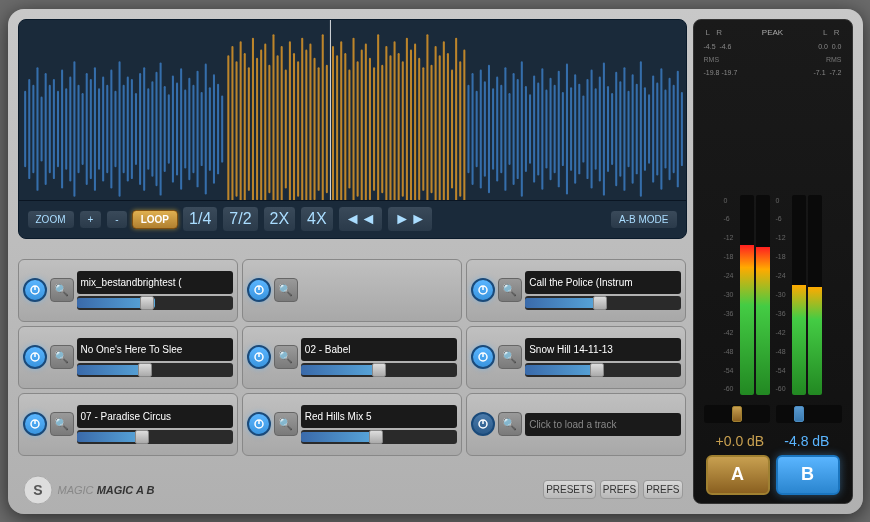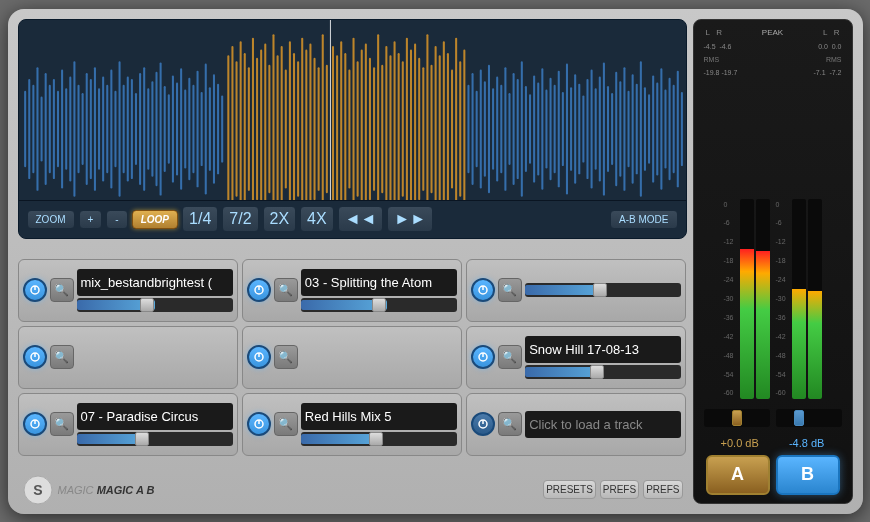--- a/index.html
+++ b/index.html
@@ -69,21 +69,20 @@
 
     .transport-btn {
       background: linear-gradient(180deg, #d0a040, #a07020);
       color: #fff;
       border: 1px solid #805010;
       border-radius: 4px;
       padding: 3px 8px;
       font-size: 10px;
       cursor: pointer;
       font-weight: bold;
-      font-style: italic;
     }
 
     .transport-btn.active {
       background: linear-gradient(180deg, #e0b050, #b08030);
       box-shadow: 0 0 4px rgba(255,200,50,0.5);
     }
 
     .transport-btn-small {
       background: linear-gradient(180deg, #3a4a5a, #2a3a4a);
       color: #aaddff;
@@ -161,21 +160,21 @@
       flex: 1;
       display: flex;
       flex-direction: column;
       gap: 2px;
       min-width: 0;
     }
 
     .track-name {
       background: #1a1a1a;
       color: #fff;
-      font-size: 13px;
+      font-size: 10px;
       padding: 6px 4px;
       border-radius: 3px;
       white-space: nowrap;
       overflow: hidden;
       text-overflow: ellipsis;
     }
 
     .track-slider-container {
       position: relative;
       height: 14px;
@@ -327,21 +326,21 @@
       cursor: pointer;
       display: flex;
       align-items: center;
       justify-content: center;
       box-shadow: 0 0 8px rgba(90,181,255,0.4);
     }
 
     .meter-db-labels {
       display: flex;
       justify-content: space-around;
-      font-size: 11px;
+      font-size: 14px;
       padding: 0 4px;
     }
 
     .db-label-a { color: #c8a050; }
     .db-label-b { color: #5ab5ff; }
 
     
     .waveform-svg {
       width: 100%;
       height: 100%;
@@ -574,71 +573,79 @@
           </div>
         </div>
         <div class="track-item">
           <div class="track-power-btn active">
             <svg width="10" height="10" viewBox="0 0 10 10">
               <circle cx="5" cy="5" r="4" fill="none" stroke="white" stroke-width="1.5"></circle>
               <line x1="5" y1="1" x2="5" y2="5" stroke="white" stroke-width="1.5"></line>
             </svg>
           </div>
           <div class="track-search-btn">🔍</div>
-          <div class="track-content">
-            <div class="track-name">03 - Splitting the Atom</div>
-            <div class="track-slider-container">
-              <div class="track-slider-fill" style="width: 55%;"></div>
-              <div class="track-slider-thumb" style="left: calc(50% - 7px);"></div>
-            </div>
-          </div>
         </div>
         <div class="track-item">
           <div class="track-power-btn active">
             <svg width="10" height="10" viewBox="0 0 10 10">
               <circle cx="5" cy="5" r="4" fill="none" stroke="white" stroke-width="1.5"></circle>
               <line x1="5" y1="1" x2="5" y2="5" stroke="white" stroke-width="1.5"></line>
             </svg>
           </div>
           <div class="track-search-btn">🔍</div>
           <div class="track-content">
+            <div class="track-name">Call the Police (Instrum</div>
             <div class="track-slider-container">
               <div class="track-slider-fill" style="width: 50%;"></div>
               <div class="track-slider-thumb" style="left: calc(48% - 7px);"></div>
             </div>
           </div>
         </div>
         <div class="track-item">
           <div class="track-power-btn active">
             <svg width="10" height="10" viewBox="0 0 10 10">
               <circle cx="5" cy="5" r="4" fill="none" stroke="white" stroke-width="1.5"></circle>
               <line x1="5" y1="1" x2="5" y2="5" stroke="white" stroke-width="1.5"></line>
             </svg>
           </div>
           <div class="track-search-btn">🔍</div>
+          <div class="track-content">
+            <div class="track-name">No One's Here To Slee</div>
+            <div class="track-slider-container">
+              <div class="track-slider-fill" style="width: 48%;"></div>
+              <div class="track-slider-thumb" style="left: calc(44% - 7px);"></div>
+            </div>
+          </div>
         </div>
         <div class="track-item">
           <div class="track-power-btn active">
             <svg width="10" height="10" viewBox="0 0 10 10">
               <circle cx="5" cy="5" r="4" fill="none" stroke="white" stroke-width="1.5"></circle>
               <line x1="5" y1="1" x2="5" y2="5" stroke="white" stroke-width="1.5"></line>
             </svg>
           </div>
           <div class="track-search-btn">🔍</div>
+          <div class="track-content">
+            <div class="track-name">02 - Babel</div>
+            <div class="track-slider-container">
+              <div class="track-slider-fill" style="width: 52%;"></div>
+              <div class="track-slider-thumb" style="left: calc(50% - 7px);"></div>
+            </div>
+          </div>
         </div>
         <div class="track-item">
           <div class="track-power-btn active">
             <svg width="10" height="10" viewBox="0 0 10 10">
               <circle cx="5" cy="5" r="4" fill="none" stroke="white" stroke-width="1.5"></circle>
               <line x1="5" y1="1" x2="5" y2="5" stroke="white" stroke-width="1.5"></line>
             </svg>
           </div>
           <div class="track-search-btn">🔍</div>
           <div class="track-content">
-            <div class="track-name">Snow Hill 17-08-13</div>
+            <div class="track-name">Snow Hill 14-11-13</div>
             <div class="track-slider-container">
               <div class="track-slider-fill" style="width: 50%;"></div>
               <div class="track-slider-thumb" style="left: calc(46% - 7px);"></div>
             </div>
           </div>
         </div>
         <div class="track-item">
           <div class="track-power-btn active">
             <svg width="10" height="10" viewBox="0 0 10 10">
               <circle cx="5" cy="5" r="4" fill="none" stroke="white" stroke-width="1.5"></circle>

